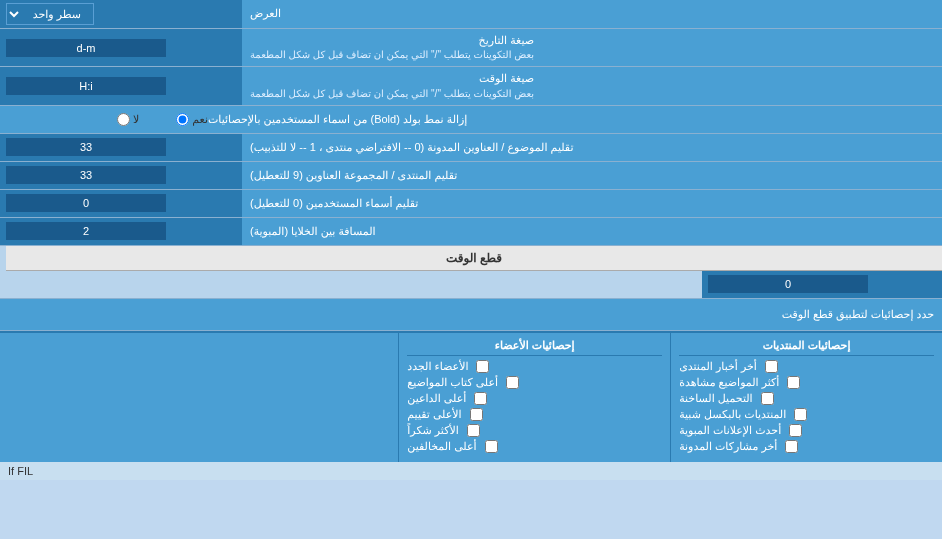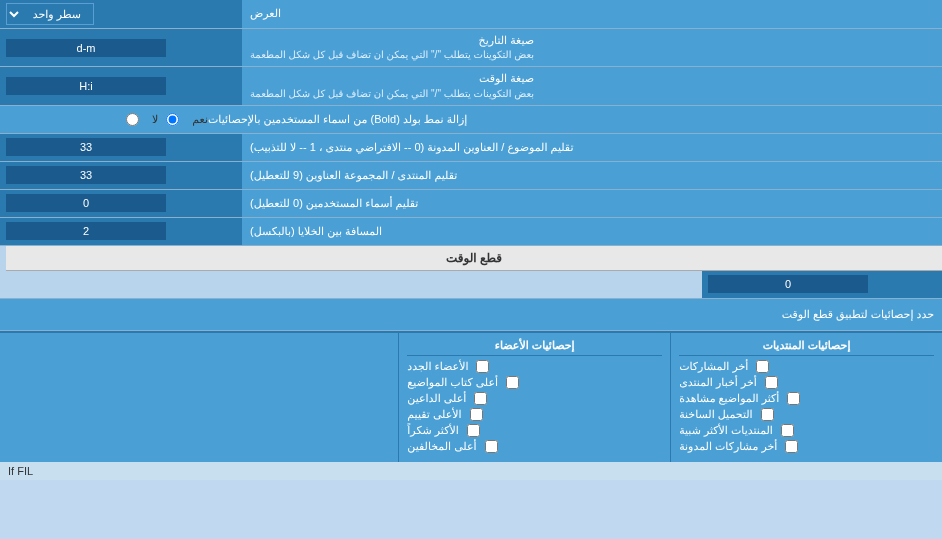--- a/index.html
+++ b/index.html
@@ -100,23 +100,24 @@
     .radio-group {
       display: flex;
       align-items: center;
       gap: 8px;
       min-width: 200px;
     }
 
     .radio-option {
       display: flex;
       align-items: flex-start;
-      gap: 13px;
+      gap: 3px;
       color: #333;
       font-size: 11px;
+      margin-left: 29px;
     }
 
     
     .bottom-section {
       display: flex;
       background: #4a9fd4;
       border-top: 2px solid #2a7ab0;
     }
 
     .checkbox-column {
@@ -256,21 +257,21 @@
     <div class="row-label">
       <span>تقليم أسماء المستخدمين (0 للتعطيل)</span>
     </div>
     <div class="row-input">
       <input class="input-field" type="text" value="0" style="">
     </div>
   </div>
 
   <div class="row">
     <div class="row-label">
-      <span>المسافة بين الخلايا (بالبكسل)</span>
+      <span>المسافة بين الخلايا (المبوية)</span>
     </div>
     <div class="row-input">
       <input class="input-field" type="text" value="2" style="">
     </div>
   </div>
 
   <div class="section-header">
     <span>قطع الوقت</span>
   </div>
 
@@ -283,37 +284,37 @@
   <div class="limit-row">
     <div class="limit-label">حدد إحصائيات لتطبيق قطع الوقت</div>
   </div>
 
   <div class="bottom-section">
 
     <div class="checkbox-column">
       <div class="checkbox-col-header">إحصائيات المنتديات</div>
       <div class="checkbox-item">
         <input type="checkbox" style="">
-        <span>أخر المشاركات</span>
-      </div>
-      <div class="checkbox-item">
-        <input type="checkbox" style="">
         <span>أخر أخبار المنتدى</span>
       </div>
       <div class="checkbox-item">
         <input type="checkbox" style="">
         <span>أكثر المواضيع مشاهدة</span>
       </div>
       <div class="checkbox-item">
         <input type="checkbox" style="">
         <span>التحميل الساخنة</span>
       </div>
       <div class="checkbox-item">
         <input type="checkbox" style="">
-        <span>المنتديات الأكثر شبية</span>
+        <span>المنتديات بالبكسل شبية</span>
+      </div>
+      <div class="checkbox-item">
+        <input type="checkbox" style="">
+        <span>أحدث الإعلانات المبوية</span>
       </div>
       <div class="checkbox-item">
         <input type="checkbox" style="">
         <span>أخر مشاركات المدونة</span>
       </div>
     </div>
 
     <div class="checkbox-column">
       <div class="checkbox-col-header">إحصائيات الأعضاء</div>
       <div class="checkbox-item">

